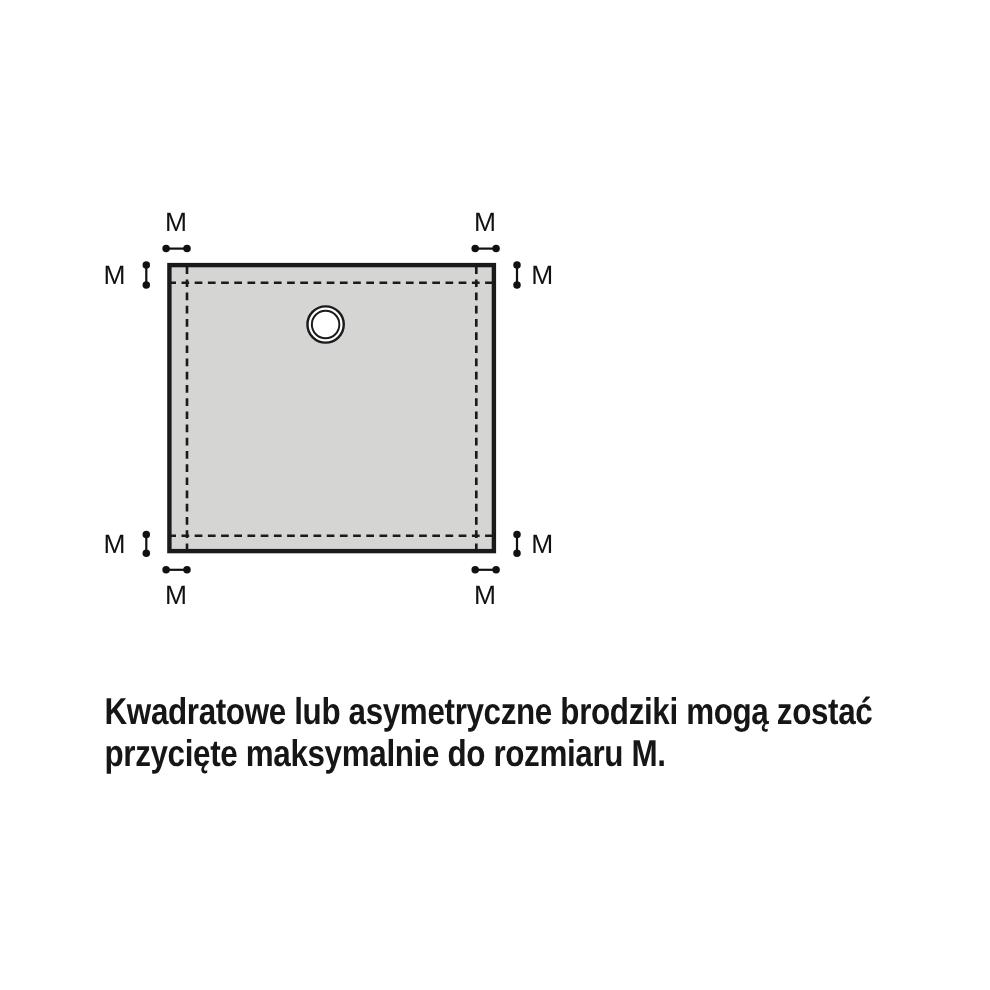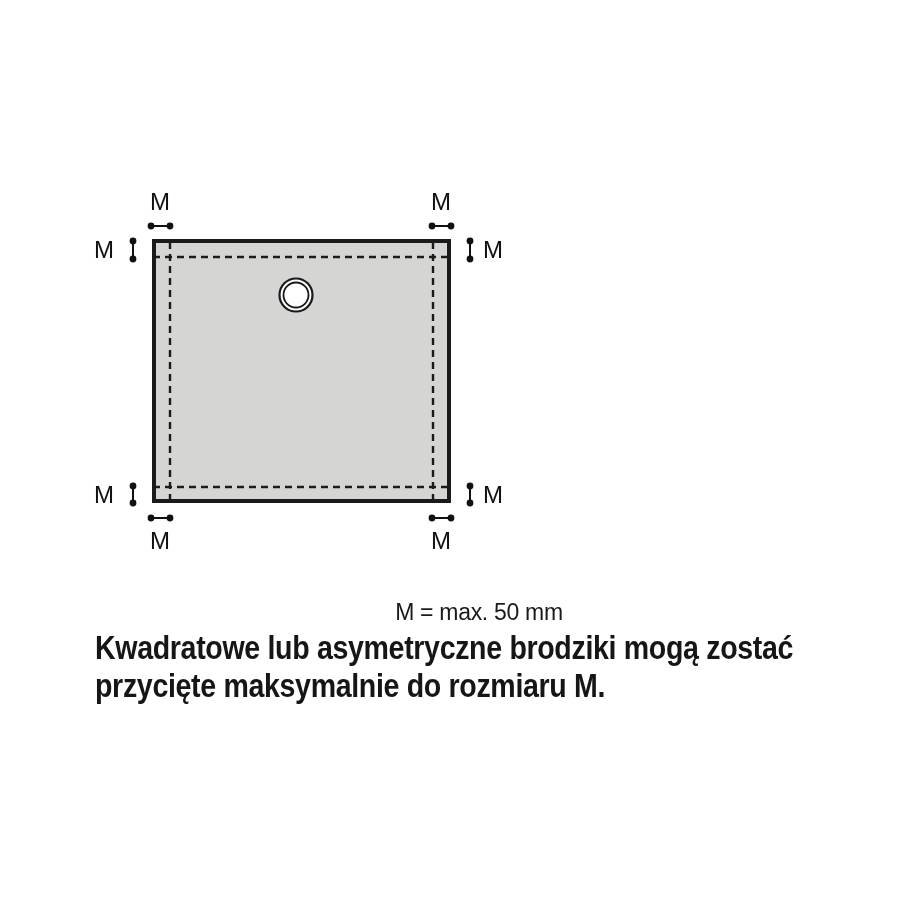--- a/index.html
+++ b/index.html
@@ -131,20 +131,19 @@
       <text x="441" y="210" text-anchor="middle">M</text>
       <text x="104" y="258" text-anchor="middle">M</text>
       <text x="493" y="258" text-anchor="middle">M</text>
       <text x="104" y="503" text-anchor="middle">M</text>
       <text x="493" y="503" text-anchor="middle">M</text>
       <text x="160" y="549" text-anchor="middle">M</text>
       <text x="441" y="549" text-anchor="middle">M</text>
     </svg>
   </div>
 
-  <div class="caption">M = max. 50 mm</div>
 
   <div class="desc">
     <div>Kwadratowe lub asymetryczne brodziki mogą zostać</div>
     <div>przycięte maksymalnie do rozmiaru M.</div>
   </div>
 
 </div>
 
 </body></html>

